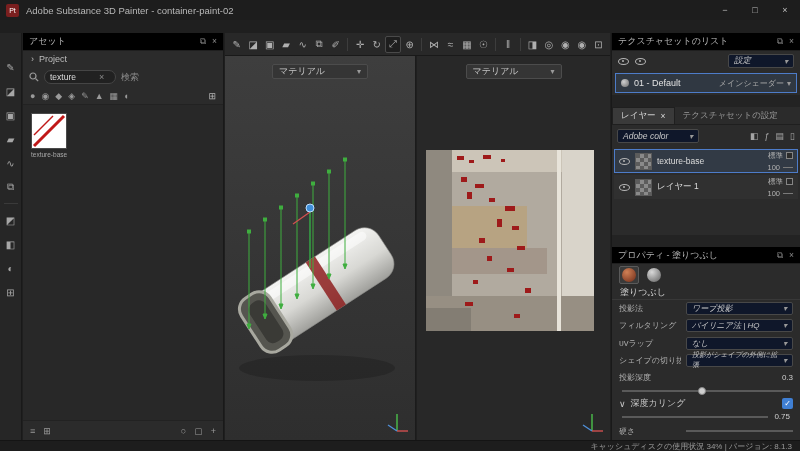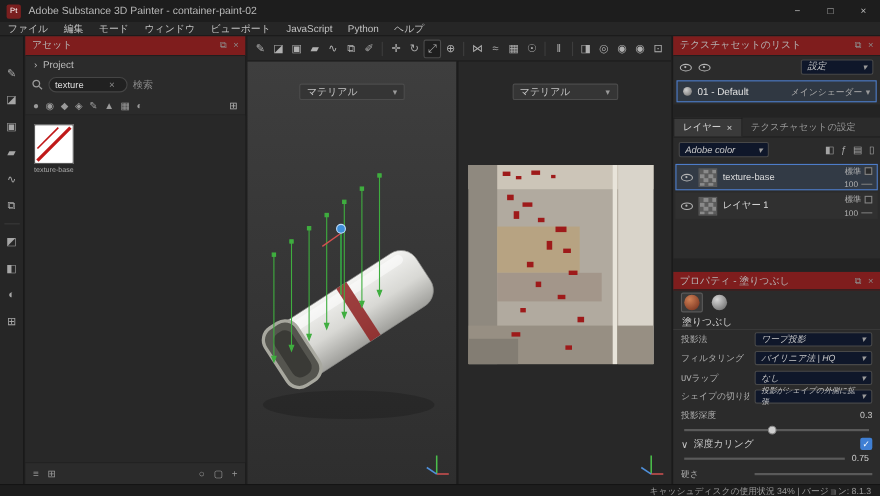--- a/index.html
+++ b/index.html
@@ -26,21 +26,21 @@
                 border-right:1px solid #191919; display:flex; flex-direction:column; align-items:center;
                 padding-top:26px; gap:8px; }
   .tool-icon { width:16px; height:16px; display:flex; align-items:center; justify-content:center;
                color:#a6a6a6; font-size:10px; border-radius:2px; }
   .strip-sep { width:14px; height:1px; background:#3a3a3a; }
 
   
   .assets { position:absolute; left:23px; top:33px; width:201px; height:407px; background:#2b2b2b;
             border-right:1px solid #191919; }
   .panel-header { height:18px; display:flex; align-items:center; padding:0 6px; border-bottom:1px solid #1f1f1f;
-                  color:#b5b5b5; background:#7f1d1d; }
+                  color:#b5b5b5; background:#000000; }
   .ph-icons { margin-left:auto; display:flex; gap:6px; color:#8d8d8d; font-size:8.5px; }
   .assets-project { height:16px; display:flex; align-items:center; gap:5px; padding:0 8px; color:#bdbdbd; }
   .assets-search { height:20px; display:flex; align-items:center; gap:5px; padding:0 6px; }
   .search-box { width:72px; height:14px; background:#212121; border:1px solid #454545; border-radius:7px;
                 display:flex; align-items:center; gap:3px; padding:0 5px; }
   .search-box input { width:46px; background:transparent; border:none; outline:none; color:#ddd; font-size:8.5px;
                       font-family:"Liberation Sans", sans-serif; }
   .search-hint { color:#8a8a8a; }
   .filter-row { height:18px; display:flex; align-items:center; gap:6px; padding:0 7px; color:#9a9a9a;
                 border-bottom:1px solid #222; font-size:9px; }
@@ -59,21 +59,21 @@
                   border-bottom:1px solid #191919; display:flex; align-items:center; padding:0 4px; gap:1px; }
   .mt-icon { width:16px; height:17px; display:flex; align-items:center; justify-content:center;
              color:#b0b0b0; font-size:10px; border-radius:2px; }
   .mt-icon.active { background:#1e1e1e; border:1px solid #4a4a4a; }
   .mt-sep { width:1px; height:13px; background:#3d3d3d; margin:0 3px; }
 
   
   .viewport3d { position:absolute; left:225px; top:56px; width:191px; height:384px;
                 background:linear-gradient(#3e3e3e,#2e2e2e); border-right:1px solid #1b1b1b; }
   .viewport2d { position:absolute; left:417px; top:56px; width:193px; height:384px; background:#282828; }
-  .vp-material { position:absolute; left:50%; transform:translateX(-50%); top:20px; width:96px; height:15px;
+  .vp-material { position:absolute; left:50%; transform:translateX(-50%); top:8px; width:96px; height:15px;
                  background:#353535; border:1px solid #4c4c4c; border-radius:2px; display:flex; align-items:center;
                  padding:0 6px; color:#c4c4c4; z-index:2; }
   .vp-material .caret { margin-left:auto; }
   .scene { position:absolute; left:0; top:0; }
   .axis-gizmo { position:absolute; right:5px; bottom:5px; }
 
   
   .right-col { position:absolute; left:611px; top:33px; width:189px; height:407px; background:#2b2b2b;
                border-left:1px solid #191919; display:flex; flex-direction:column; }
   .spacer { height:12px; background:#232323; }
@@ -145,30 +145,20 @@
   <div class="titlebar">
     <span class="appicon">Pt</span>
     <span class="tb-title">Adobe Substance 3D Painter - container-paint-02</span>
     <div class="winbtns">
       <span class="winbtn">−</span>
       <span class="winbtn">□</span>
       <span class="winbtn">×</span>
     </div>
   </div>
 
-  <div class="menubar">
-    <span class="menu-item">ファイル</span>
-    <span class="menu-item">編集</span>
-    <span class="menu-item">モード</span>
-    <span class="menu-item">ウィンドウ</span>
-    <span class="menu-item">ビューポート</span>
-    <span class="menu-item">JavaScript</span>
-    <span class="menu-item">Python</span>
-    <span class="menu-item">ヘルプ</span>
-  </div>
 
   <div class="side-strip">
     <span class="tool-icon">✎</span>
     <span class="tool-icon">◪</span>
     <span class="tool-icon">▣</span>
     <span class="tool-icon">▰</span>
     <span class="tool-icon">∿</span>
     <span class="tool-icon">⧉</span>
     <span class="strip-sep"></span>
     <span class="tool-icon">◩</span>

